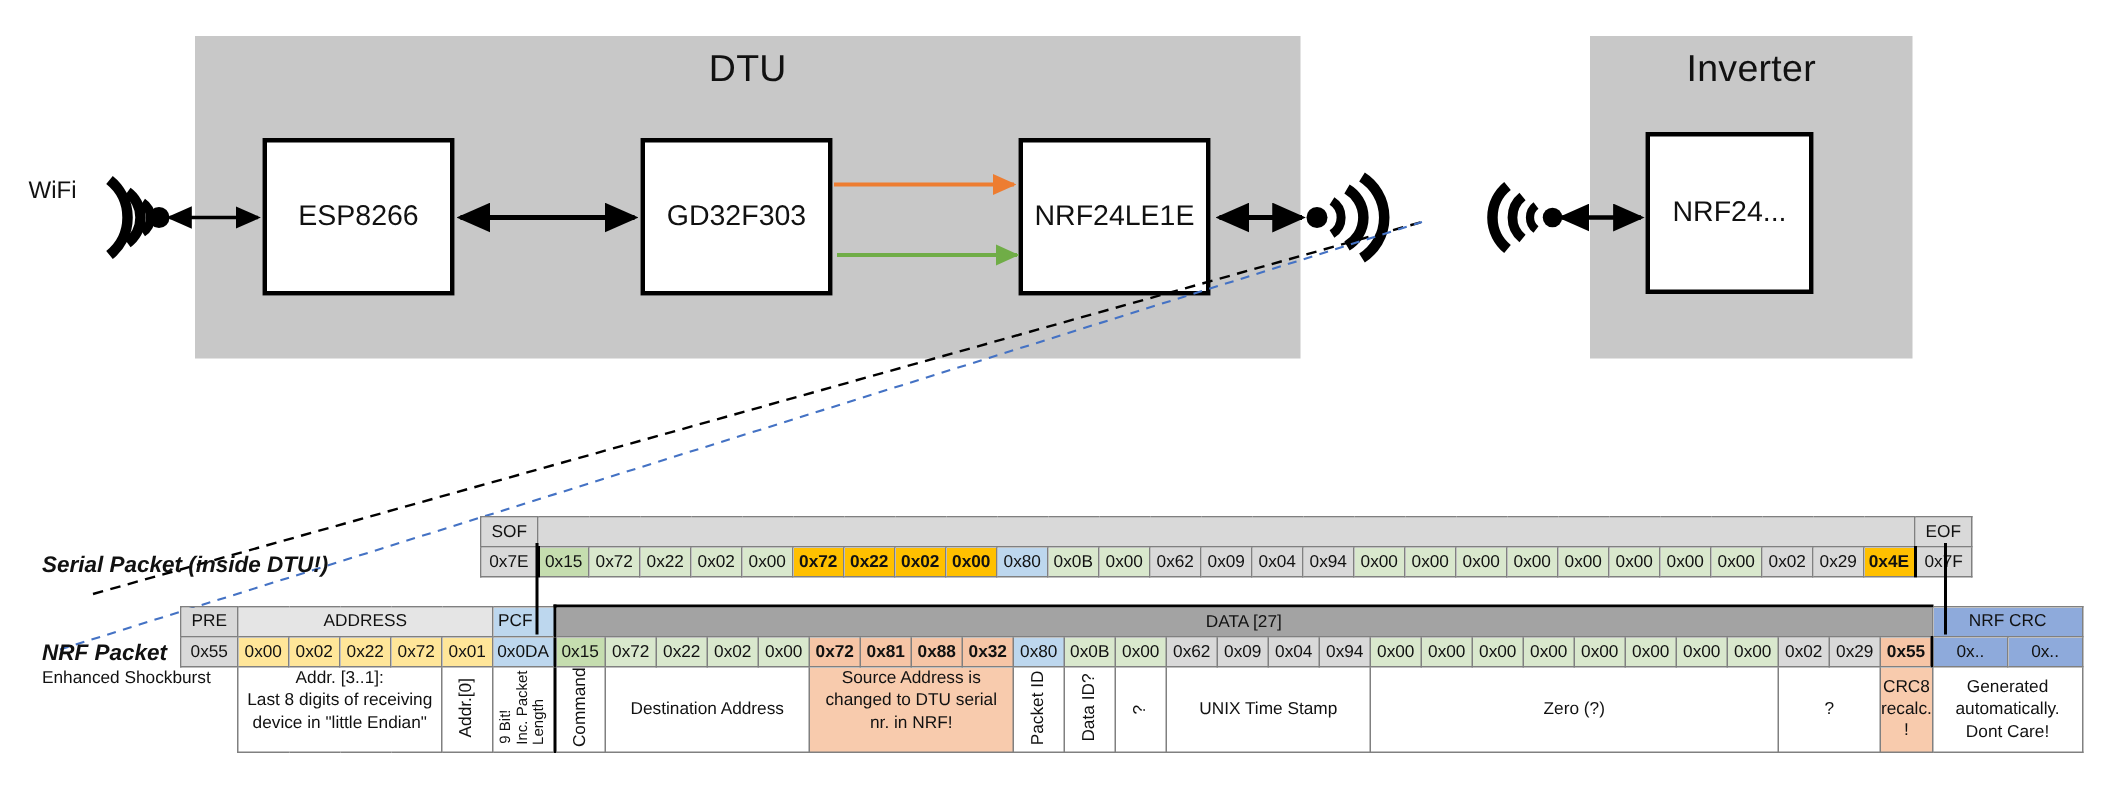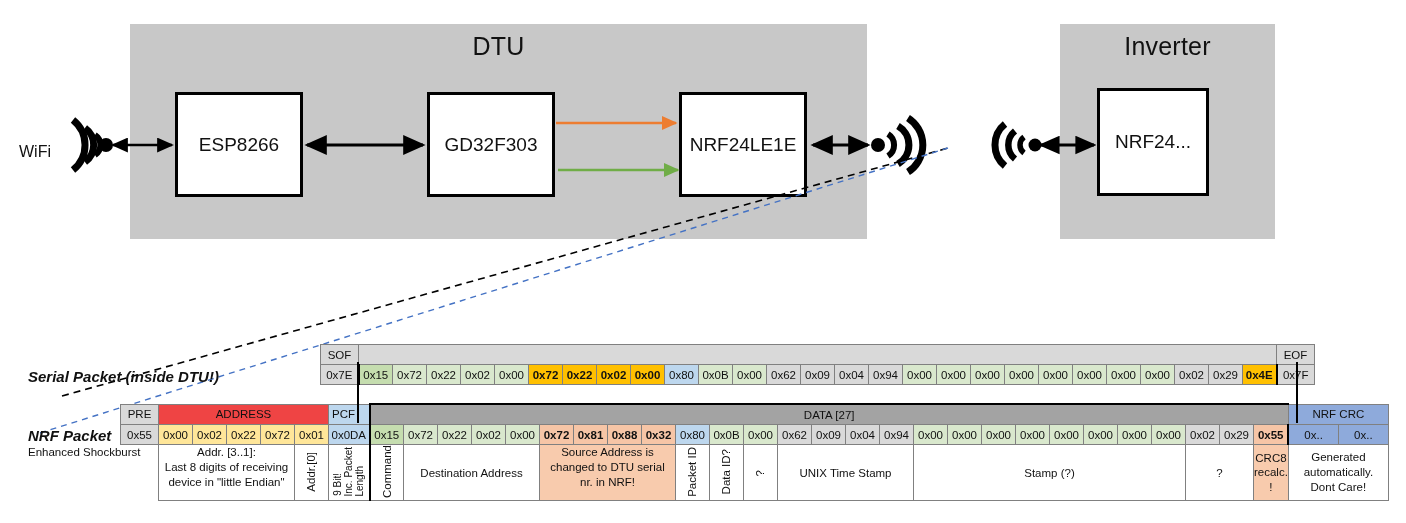--- a/index.html
+++ b/index.html
@@ -79,21 +79,21 @@
   <div class="chip" style="left:427px;top:92px;width:128px;height:105px;">
     <span>GD32F303</span>
   </div>
   <div class="chip" style="left:679px;top:92px;width:128px;height:105px;">
     <span>NRF24LE1E</span>
   </div>
   <div class="chip" style="left:1097px;top:88px;width:112px;height:108px;">
     <span>NRF24...</span>
   </div>
 
-  <div class="wifi-label" style="left:19px;top:143px;">WiFi</div>
+  <div class="wifi-label" style="left:19px;top:119px;">WiFi</div>
 
   <svg class="conn" style="left:0;top:0;" width="1406" height="340" viewBox="0 0 1406 340">
     <defs>
       <marker id="ahB" markerWidth="7" markerHeight="7" refX="6.2" refY="3.1" orient="auto">
         <path d="M0,0 L7,3.1 L0,6.2 Z" fill="#000"></path>
       </marker>
       <marker id="ahBs" markerWidth="7" markerHeight="7" refX="0.8" refY="3.1" orient="auto">
         <path d="M7,0 L0,3.1 L7,6.2 Z" fill="#000"></path>
       </marker>
       <marker id="ahO" markerWidth="6" markerHeight="6" refX="5.4" refY="2.7" orient="auto">
@@ -256,21 +256,21 @@
       <col style="width:34px">
         <col style="width:34px">
       <col style="width:34px">
       <col style="width:50px">
         <col style="width:50px">
     </colgroup>
 
     <tbody>
         <tr>
       <td class="hdr">PRE</td>
-      <td class="v-yellow hdr-c" colspan="5" style="background:#ef4444;">ADDRESS</td>
+      <td class="v-yellow hdr-c" colspan="5" style="background:#e5e5e5;">ADDRESS</td>
       <td class="v-blue hdr-c" style="background:#bdd7ee;text-align:left;padding-left:3px;">PCF</td>
       <td class="lite thickL thickT" colspan="27">DATA [27]</td>
       <td class="v-crcblue-c" colspan="2">NRF CRC</td>
     </tr>
 
     <tr id="nrf-values">
           <td class="v-gray">0x55</td>
           <td class="v-yellow">0x00</td>
           <td class="v-yellow">0x02</td>
           <td class="v-yellow">0x22</td>
@@ -333,21 +333,21 @@
       <td class="desc">
         <span class="vert">Packet ID</span>
       </td>
       <td class="desc">
         <span class="vert">Data ID?</span>
       </td>
       <td class="desc">
         <span class="vert">?</span>
       </td>
       <td class="desc" colspan="4">UNIX Time Stamp</td>
-      <td class="desc" colspan="8">Stamp (?)</td>
+      <td class="desc" colspan="8">Zero (?)</td>
       <td class="desc" colspan="2">?</td>
       <td class="desc-peach-c">
         <span>CRC8</span><br>
         <span>recalc.</span><br>
         <span>!</span>
       </td>
       <td class="desc-sm" colspan="2">
         <span>Generated</span><br>
         <span>automatically.</span><br>
         <span>Dont Care!</span>

